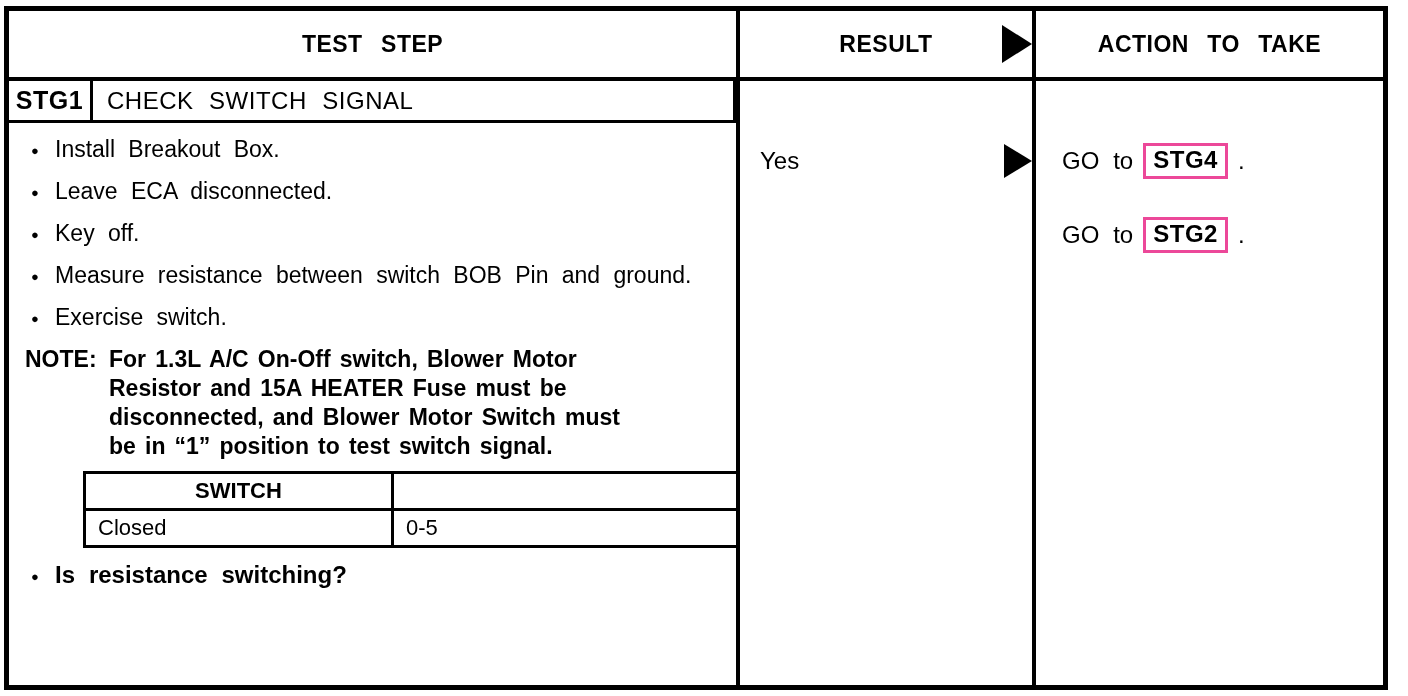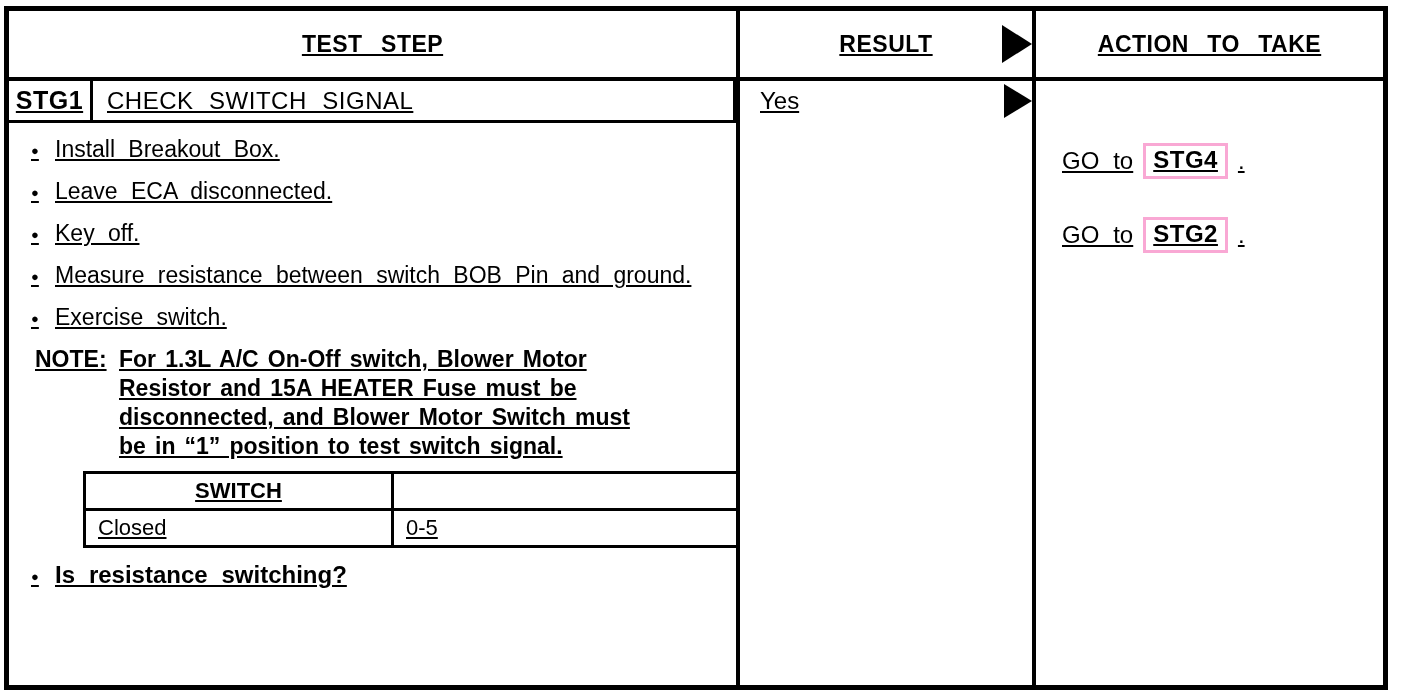--- a/index.html
+++ b/index.html
@@ -12,21 +12,21 @@
   }
   .doc {
     position: absolute;
     left: 4px; top: 6px;
     width: 1384px; height: 684px;
     border: 5px solid #000;
     background: #fff;
     display: grid;
     grid-template-columns: 727px 296px 1fr;
   }
-  .col { position: relative; overflow: hidden; text-decoration: underline; }
+  .col { position: relative; overflow: hidden; }
   .col-result, .col-action { border-left: 4px solid #000; }
 
   
   .hdr {
     height: 70px;
     border-bottom: 4px solid #000;
     display: flex; align-items: center; justify-content: center;
     font-weight: bold; font-size: 23px;
     letter-spacing: 0.5px; word-spacing: 0.5em;
     position: relative;
@@ -57,60 +57,60 @@
   }
 
   
   .body-test { padding: 12px 8px 0 16px; font-size: 23px; }
   .bullet-item { display: flex; margin-bottom: 12px; line-height: 29px; word-spacing: 0.3em; }
   .bullet { flex: 0 0 30px; text-align: left; padding-left: 6px; }
   .bullet::before { content: "●"; font-size: 13px; vertical-align: 2px; }
   .bullet-text { flex: 1; }
   .q { font-weight: bold; font-size: 24px; margin-top: 12px; margin-bottom: 0; }
 
-  .note { display: flex; margin-top: 2px; font-weight: bold; line-height: 29px; font-size: 23px; margin-left: 10px; }
+  .note { display: flex; margin-top: 2px; font-weight: bold; line-height: 29px; font-size: 23px; }
   .note-label { flex: 0 0 84px; }
   .note-text { width: 532px; word-spacing: 0.12em; }
 
   
   .switch-table {
     margin: 10px 0 0 58px;
     width: 714px;
     border: 3px solid #000;
   }
   .st-row { display: flex; }
   .st-row + .st-row { border-top: 3px solid #000; }
   .st-cell { height: 34px; display: flex; align-items: center; font-size: 22px; }
   .st-c1 { flex: 0 0 308px; border-right: 3px solid #000; }
   .st-head { justify-content: center; font-weight: bold; word-spacing: 0.2em; }
   .st-data { padding-left: 12px; }
 
   
-  .body-result { }
+  .body-result { padding-top: 60px; }
   .result-row {
     height: 40px; margin-bottom: 34px; padding-left: 20px;
     display: flex; align-items: center; justify-content: space-between;
     font-size: 24px;
   }
   .result-arrow {
     width: 0; height: 0;
     border-top: 17px solid transparent;
     border-bottom: 17px solid transparent;
     border-left: 28px solid #000;
   }
 
   
   .body-action { padding: 60px 0 0 26px; }
   .action-row {
     height: 40px; margin-bottom: 34px;
     display: flex; align-items: center;
     font-size: 24px; word-spacing: 0.3em;
   }
   .target-box {
-    border: 3px solid #f9a8d4;
+    border: 3px solid #ec4899;
     font-weight: bold;
     padding: 0 7px 2px 7px;
     margin: 0 10px;
     line-height: 28px;
     letter-spacing: 0.5px;
   }
 </style>
 </head>
 <body>
 

